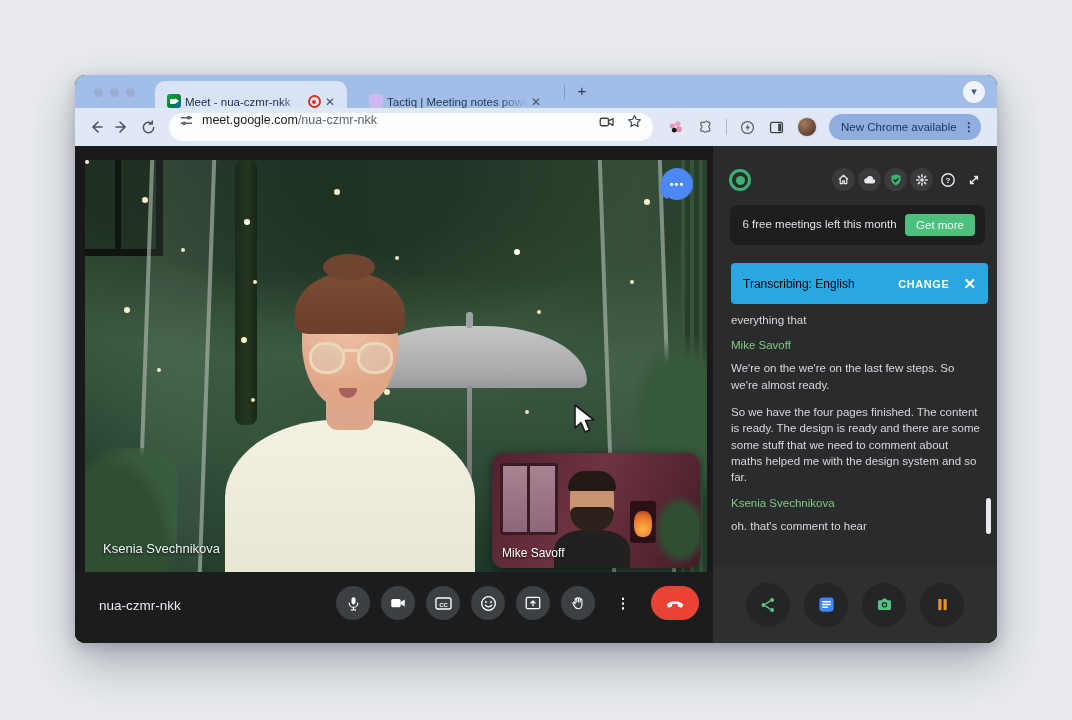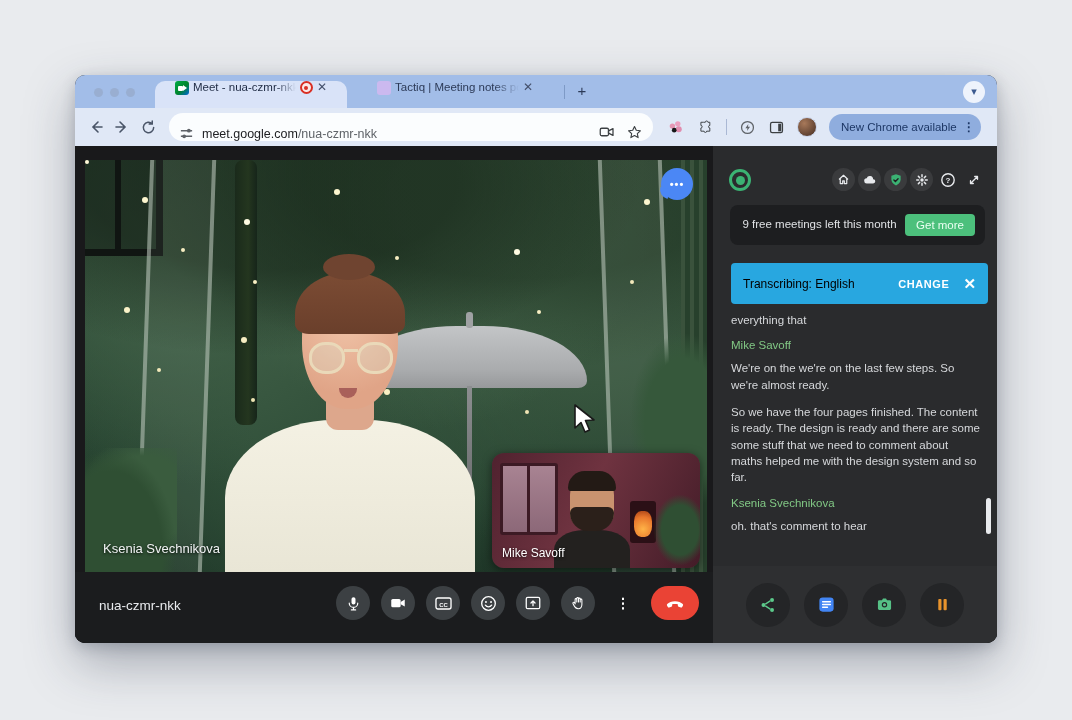--- a/index.html
+++ b/index.html
@@ -7,41 +7,41 @@
   .stage { position:relative; width:1072px; height:720px; }
 
   
   .window { position:absolute; left:75px; top:75px; width:922px; height:568px; border-radius:10px;
             overflow:hidden; box-shadow:0 20px 50px rgba(40,50,70,.35), 0 4px 14px rgba(40,50,70,.22); background:#17181a; }
 
   
   .tabstrip { position:absolute; left:0; top:0; width:100%; height:33px; background:#a2bde8; }
   .traffic { position:absolute; top:13px; width:9px; height:9px; border-radius:50%; background:#96a9c9; opacity:.75; }
   .t1{left:19px}.t2{left:35px}.t3{left:51px}
-  .tab { position:absolute; top:6px; height:27px; display:flex; align-items:flex-start; gap:4px; padding:0 20px; font-size:11.5px; }
+  .tab { position:absolute; top:6px; height:27px; display:flex; align-items:flex-end; gap:4px; padding:0 12px; font-size:11.5px; }
   .tab.active { left:80px; width:192px; background:#d9e3f8; border-radius:10px 10px 0 0; color:#1f2b44; }
   .tab.inactive { left:282px; width:196px; color:#2c3a57; }
   .tab .title { flex:1; white-space:nowrap; overflow:hidden; text-overflow:clip; -webkit-mask-image:linear-gradient(90deg,#000 80%,transparent); mask-image:linear-gradient(90deg,#000 80%,transparent); }
   .favicon { width:14px; height:14px; border-radius:3px; flex:none; position:relative; }
   .favicon.meet { background:linear-gradient(135deg,#00ac47 0%,#00832d 55%,#0066da 100%); }
   .favicon.meet::after{ content:""; position:absolute; left:3px; top:4.5px; width:5px; height:5px; background:#fff; border-radius:1px; }
   .favicon.meet::before{ content:""; position:absolute; right:2px; top:4px; border-left:4px solid #fff; border-top:3px solid transparent; border-bottom:3px solid transparent; }
   .favicon.tactiq { background:#cbb9ef; }
   .rec-dot { width:13px; height:13px; border:2px solid #d93025; border-radius:50%; position:relative; flex:none; background:#fbe9e7; }
   .rec-dot::after { content:""; position:absolute; left:2.5px; top:2.5px; width:4px; height:4px; border-radius:50%; background:#d93025; }
   .tab-close { font-size:12px; color:#44506b; flex:none; line-height:1; }
   .tab-sep { position:absolute; left:489px; top:10px; width:1px; height:14px; background:#7e9ac6; }
   .newtab-btn { position:absolute; left:498px; top:7px; width:18px; height:18px; color:#2c3a57; font-size:15px; text-align:center; line-height:17px; }
   .strip-chevron { position:absolute; right:12px; top:6px; width:22px; height:22px; border-radius:50%; background:#eef3fc; color:#3c5a8f; font-size:11px; text-align:center; line-height:21px; }
 
   
   .toolbar { position:absolute; left:0; top:33px; width:100%; height:38px; background:#e0e8f6; display:flex; align-items:center; }
   .nav-ic { width:26px; height:26px; display:flex; align-items:center; justify-content:center; color:#4a5568; flex:none; }
   .nav-ic svg { display:block; }
-  .omnibox { position:relative; margin-left:8px; width:484px; height:28px; background:#fbfdfe; border-radius:14px; display:flex; align-items:flex-end; padding:0 10px; flex:none; }
+  .omnibox { position:relative; margin-left:8px; width:484px; height:28px; background:#fbfdfe; border-radius:14px; display:flex; align-items:flex-start; padding:0 10px; flex:none; }
   .omni-url { font-size:12.5px; margin-left:8px; flex:1; white-space:nowrap; overflow:hidden; }
   .omni-url .host { color:#202124; }
   .omni-url .path { color:#5f6368; }
   .ext-area { display:flex; align-items:center; gap:12px; margin-left:14px; }
   .ext-sep { width:1px; height:16px; background:#aab8d4; }
   .avatar { width:20px; height:20px; border-radius:50%; background:radial-gradient(circle at 35% 30%, #a8795a, #5d4030 75%); border:1px solid #c9d4ea; }
   .update-pill { margin-left:12px; height:26px; background:#8fadde; border-radius:13px; display:flex; align-items:center; padding:0 6px 0 12px; font-size:11.5px; color:#1d3765; white-space:nowrap; }
   .update-pill .kebab { color:#1d3765; font-size:12px; font-weight:bold; margin-left:6px; letter-spacing:0; line-height:1; }
 
   
@@ -400,21 +400,21 @@
             </span>
             <span class="sb-ic plain">
               <svg width="14" height="14" viewBox="0 0 16 16">
                   <path d="M4 12L12 4M12 4h-3.2M12 4v3.2M4 12h3.2M4 12V8.8" stroke="#e8eaed" stroke-width="1.5" fill="none" stroke-linecap="round"></path>
                 </svg>
             </span>
           </div>
         </div>
 
         <div class="meet-card">
-          <div class="txt">9 free meetings left this month</div>
+          <div class="txt">6 free meetings left this month</div>
           <div class="getmore-btn">Get more</div>
         </div>
 
         <div class="trans-banner">
           <span class="status">Transcribing: English</span>
           <span class="change">CHANGE</span>
           <span class="x">✕</span>
         </div>
 
         <div class="transcript">

